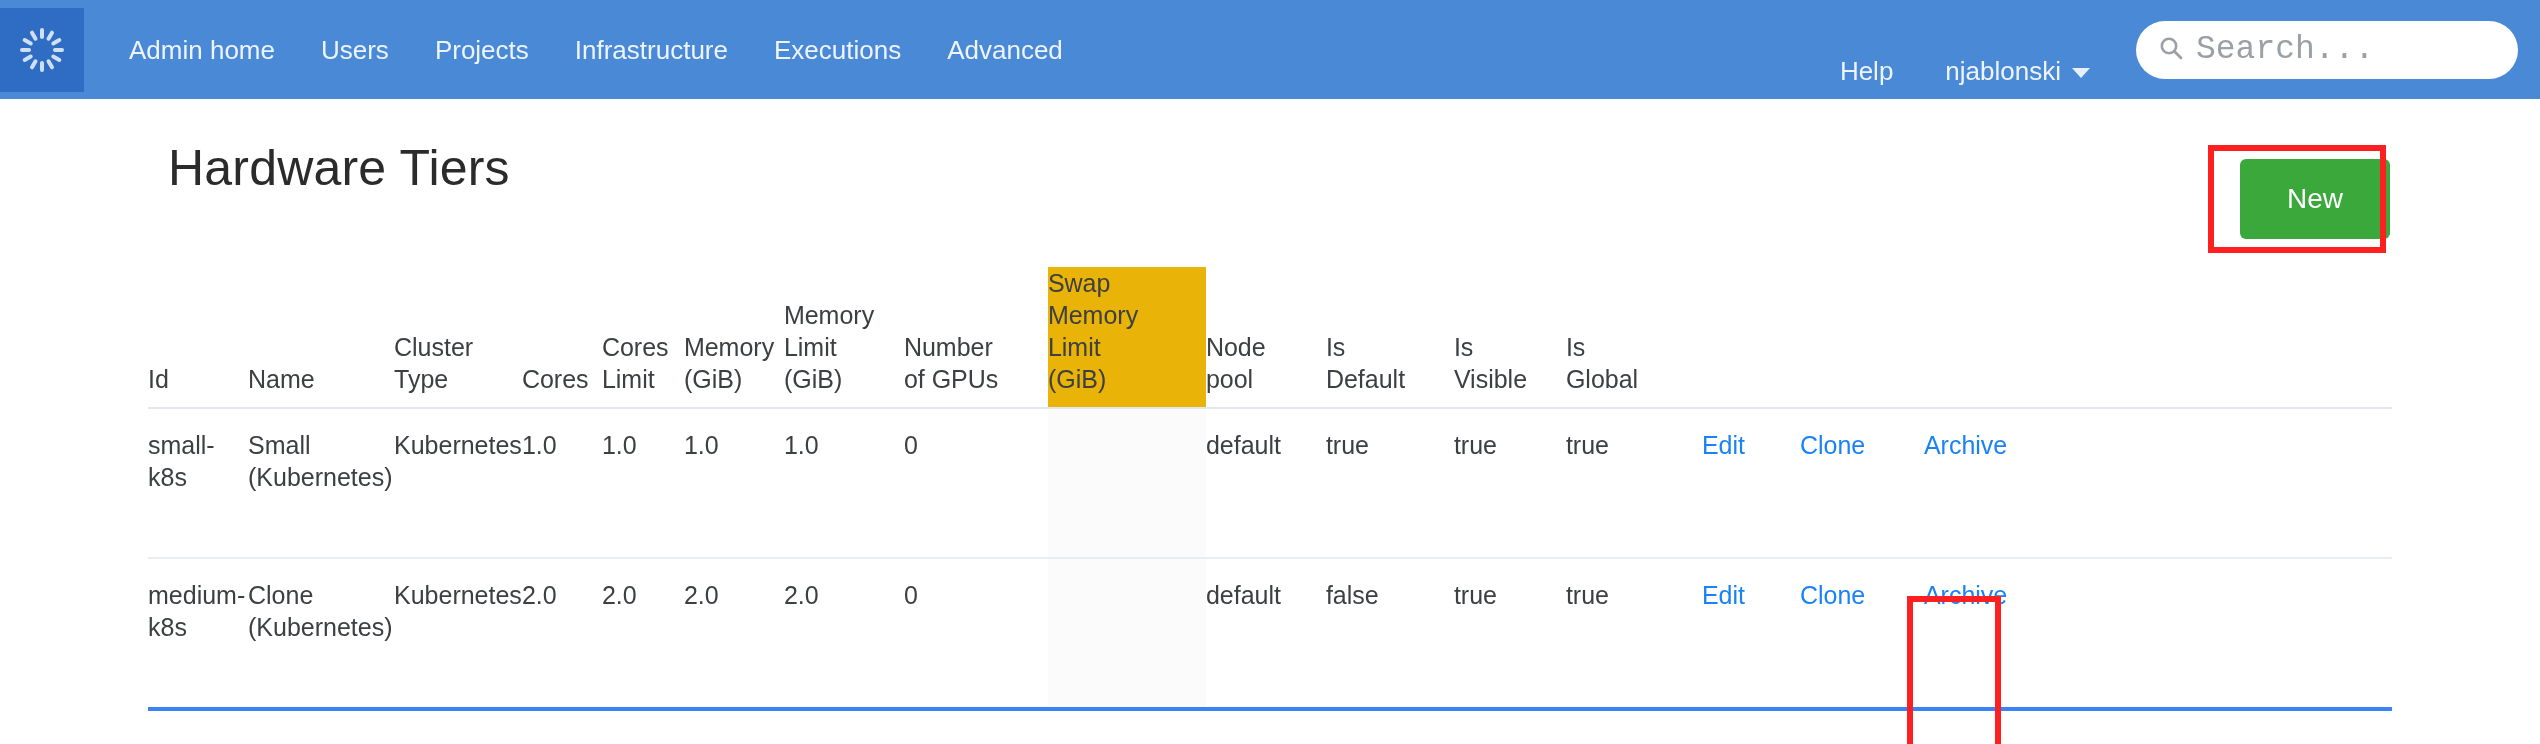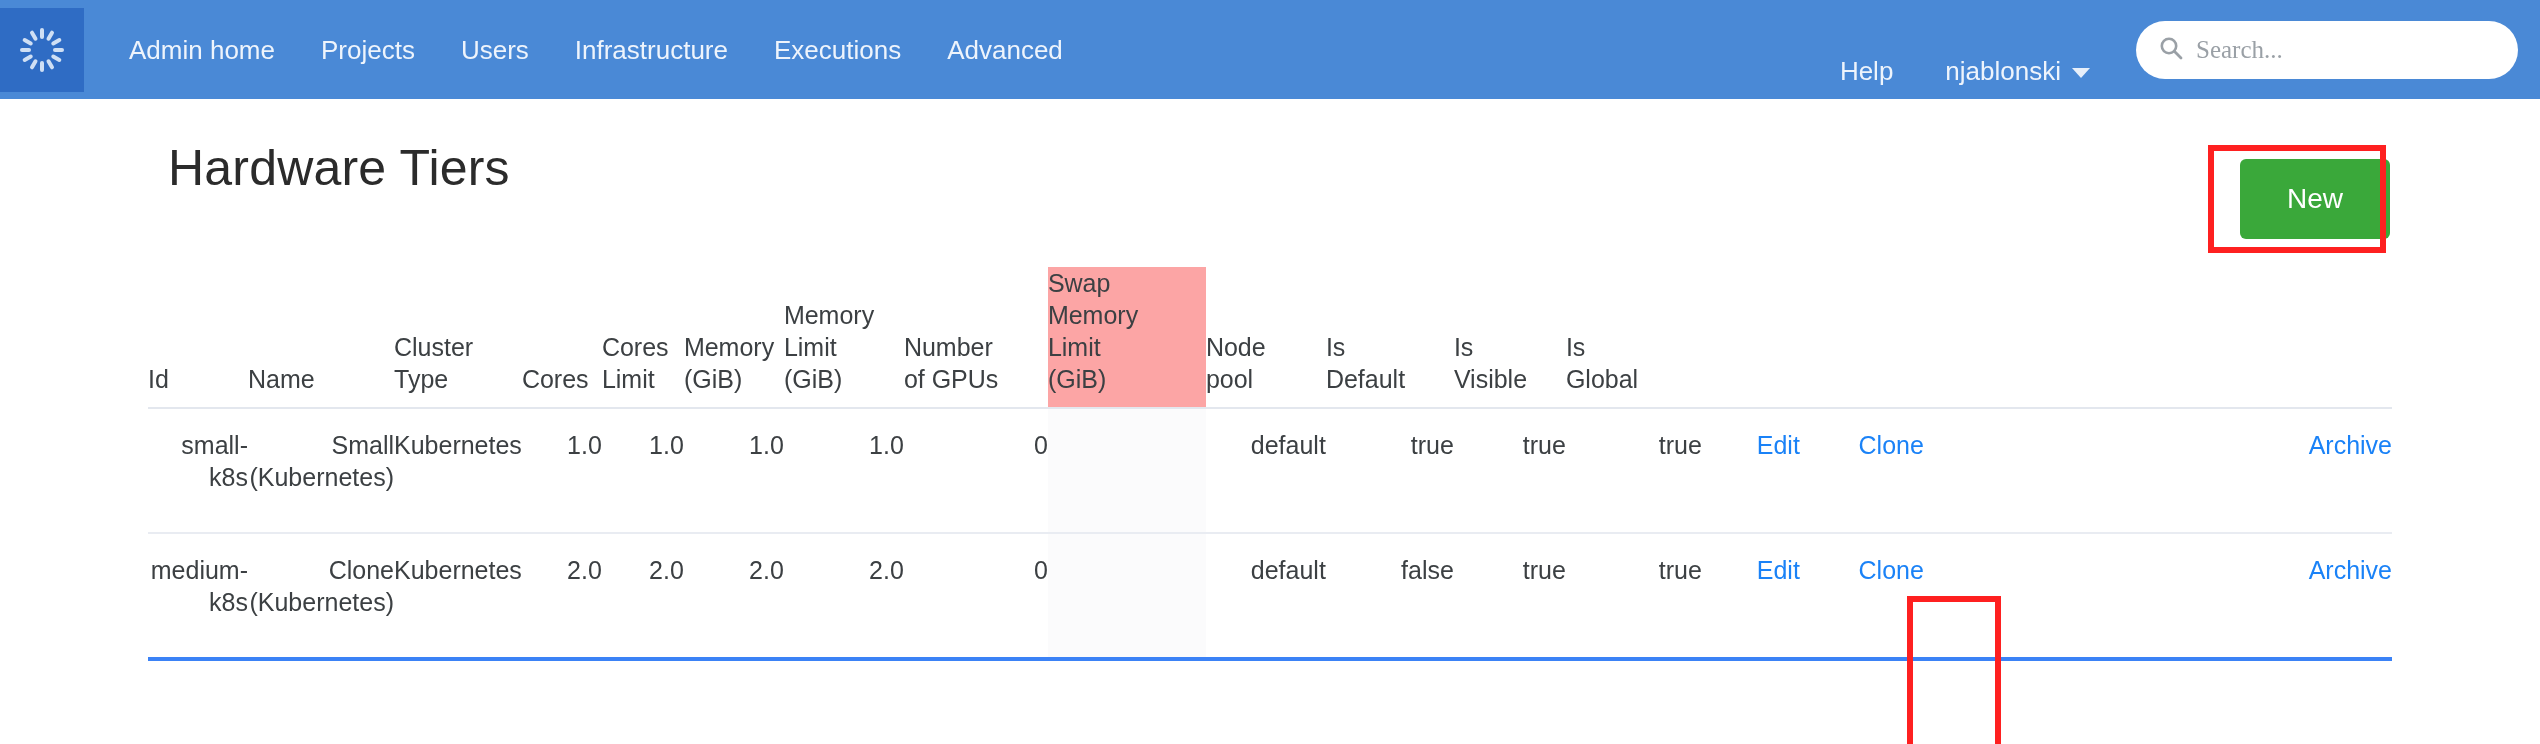--- a/index.html
+++ b/index.html
@@ -65,22 +65,22 @@
     background: #ffffff;
     border-radius: 29px;
     display: flex;
     align-items: center;
     padding: 0 22px;
     margin-left: 20px;
   }
   .search-icon { flex: 0 0 auto; margin-right: 12px; display:block; }
   .search-input {
     border: none; outline: none;
-    font-size: 25px;
-    font-family: Liberation Serif, serif;
+    font-size: 33px;
+    font-family: Liberation Mono, monospace;
     color: #555;
     background: transparent;
     width: 100%;
     padding: 0;
   }
   .search-input::placeholder { color: #9aa0a6; }
 
   
   .page {
     padding: 0 148px 0 148px;
@@ -151,39 +151,38 @@
     text-align: left;
     vertical-align: bottom;
     color: #3c4043;
     padding: 0 0 12px 0;
     line-height: 1.28;
     border-bottom: 2px solid #e3e7ee;
     white-space: pre-line;
   }
   table.tiers tbody td {
     vertical-align: top;
-    padding: 20px 0 39px 0;
+    padding: 20px 0 64px 0;
     line-height: 1.28;
     border-bottom: 2px solid #e9ecf2;
     color: #3c4043;
     white-space: pre-line;
-    text-align: right;
   }
   table.tiers tbody tr:last-child td { border-bottom: 4px solid #3b82f6; }
 
   
   .c-id      { width: 100px; }
   .c-name    { width: 146px; }
   .c-ctype   { width: 122px; }
   .c-cores   { width: 80px; }
   .c-clim    { width: 82px; }
   .c-mem     { width: 100px; }
   .c-memlim  { width: 120px; }
   .c-gpus    { width: 144px; }
-  .c-swap    { width: 158px; background: #fca5a5; }
+  .c-swap    { width: 158px; background: #eab308; }
   .c-node    { width: 120px; }
   .c-isdef   { width: 128px; }
   .c-isvis   { width: 112px; }
   .c-isglob  { width: 136px; }
   .c-edit    { width: 98px; }
   .c-clone   { width: 124px; }
   .c-arch    { width: auto; }
 
   td.cell-swap { background: #fbfbfc; }
 
@@ -217,22 +216,22 @@
             <rect x="-2" y="-22" width="4" height="11" rx="2" transform="rotate(300)"></rect>
             <rect x="-2" y="-22" width="4" height="11" rx="2" transform="rotate(330)"></rect>
           </g>
         </g>
       </svg>
     </span>
   </div>
 
   <div class="nav-links">
     <a class="nav-link">Admin home</a>
+    <a class="nav-link">Users</a>
     <a class="nav-link">Projects</a>
-    <a class="nav-link">Users</a>
     <a class="nav-link">Infrastructure</a>
     <a class="nav-link">Executions</a>
     <a class="nav-link">Advanced</a>
   </div>
 
   <div class="nav-right">
     <a class="nav-link">Help</a>
     <a class="nav-link"><span>njablonski</span><span class="caret"></span></a>
     <div class="search-wrap">
       <span class="search-icon">

